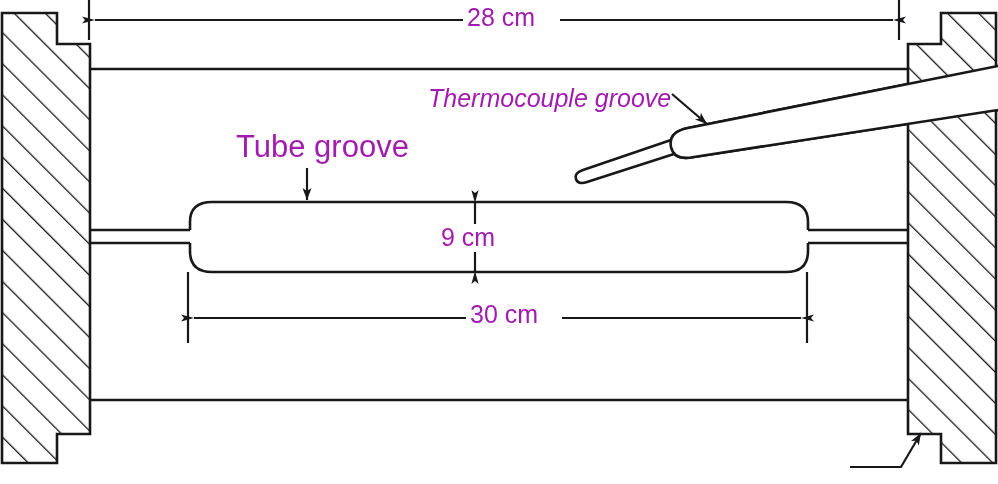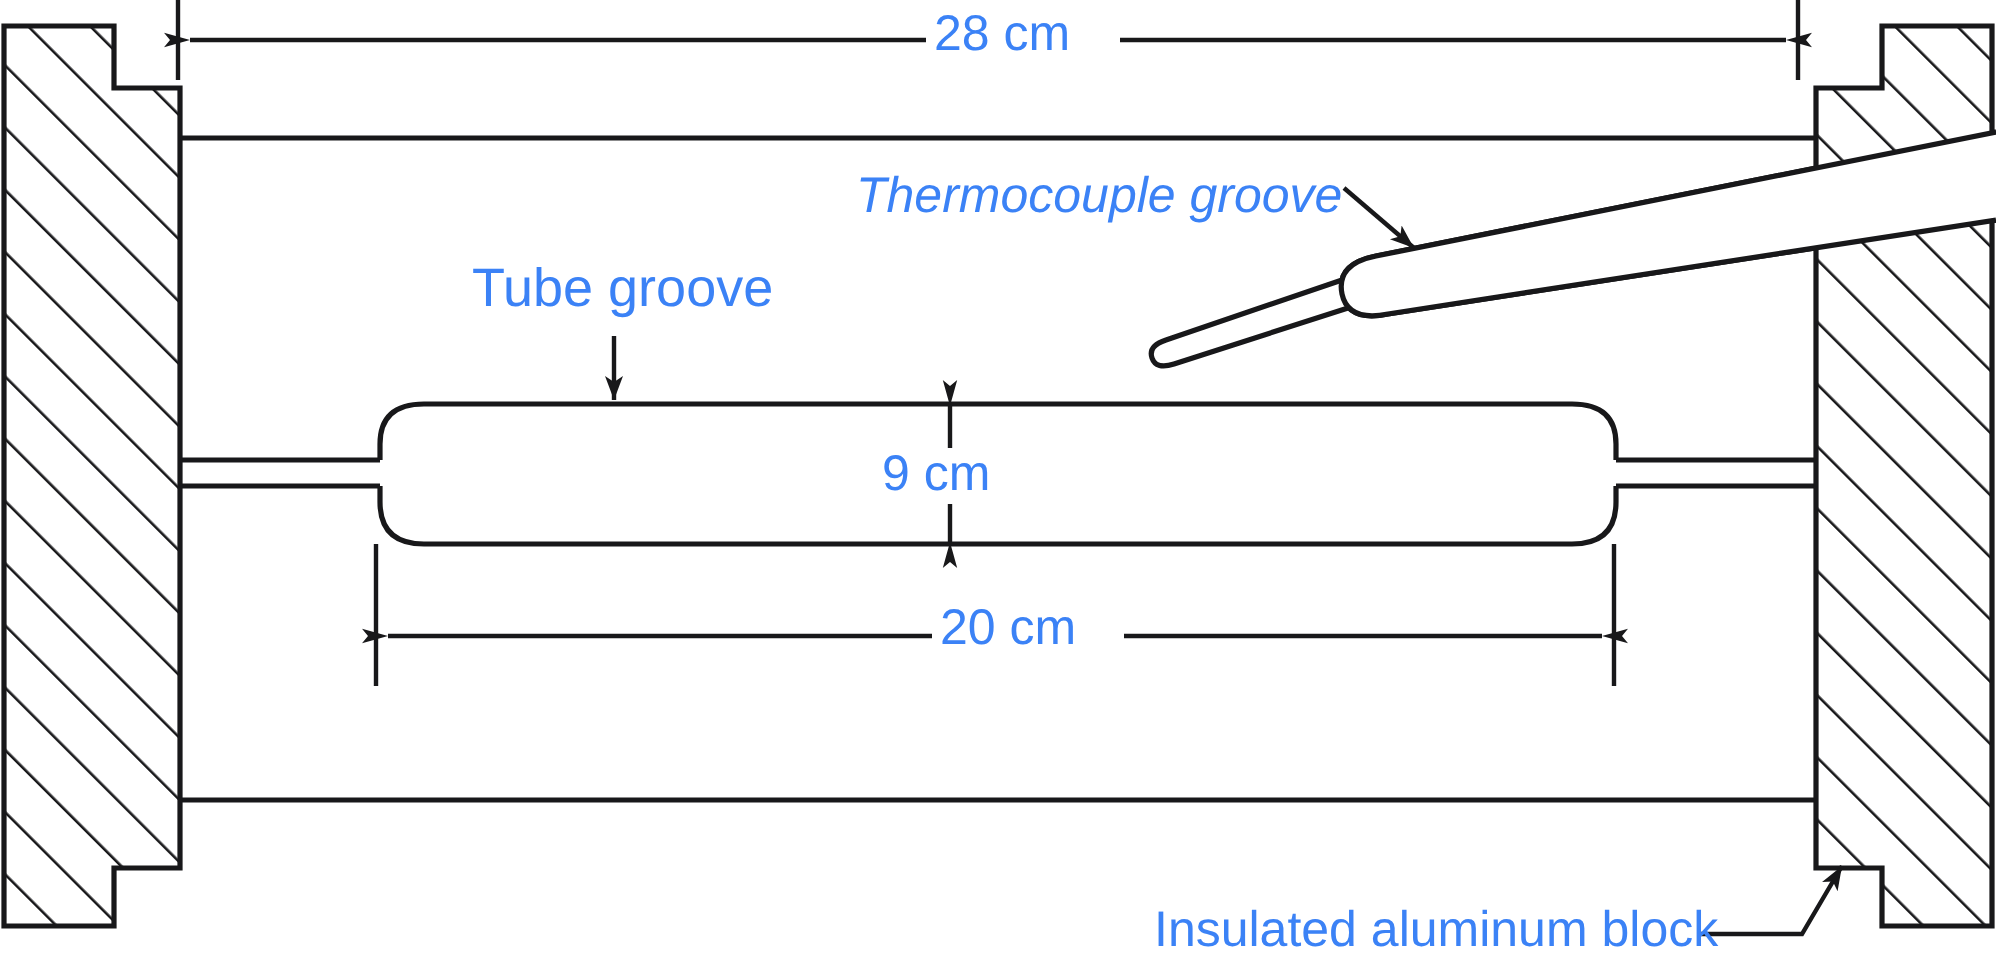--- a/index.html
+++ b/index.html
@@ -21,39 +21,39 @@
     position: absolute;
     left: 0;
     top: 0;
     width: 998px;
     height: 484px;
     display: block;
   }
   .lbl {
     position: absolute;
     font-family: "Liberation Sans", sans-serif;
-    color: #3b82f6;
+    color: #a21caf;
     white-space: nowrap;
     line-height: 1;
   }
   .lbl-28 {
     left: 467px;
     top: 5px;
     font-size: 25px;
   }
   .lbl-tc {
     left: 428px;
     top: 86px;
     font-size: 25px;
     font-style: italic;
   }
   .lbl-tube {
     left: 236px;
     top: 131px;
-    font-size: 27px;
+    font-size: 31px;
   }
   .lbl-2cm {
     left: 441px;
     top: 225px;
     font-size: 25px;
   }
   .lbl-20 {
     left: 470px;
     top: 302px;
     font-size: 25px;
@@ -158,17 +158,16 @@
   </svg>
 
   <span class="lbl lbl-28">28 cm</span>
 
   <span class="lbl lbl-tc">Thermocouple groove</span>
 
   <span class="lbl lbl-tube">Tube groove</span>
 
   <span class="lbl lbl-2cm">9 cm</span>
 
-  <span class="lbl lbl-20">20 cm</span>
+  <span class="lbl lbl-20">30 cm</span>
 
-  <span class="lbl lbl-insul">Insulated aluminum block</span>
 
 </div>
 
 </body></html>

